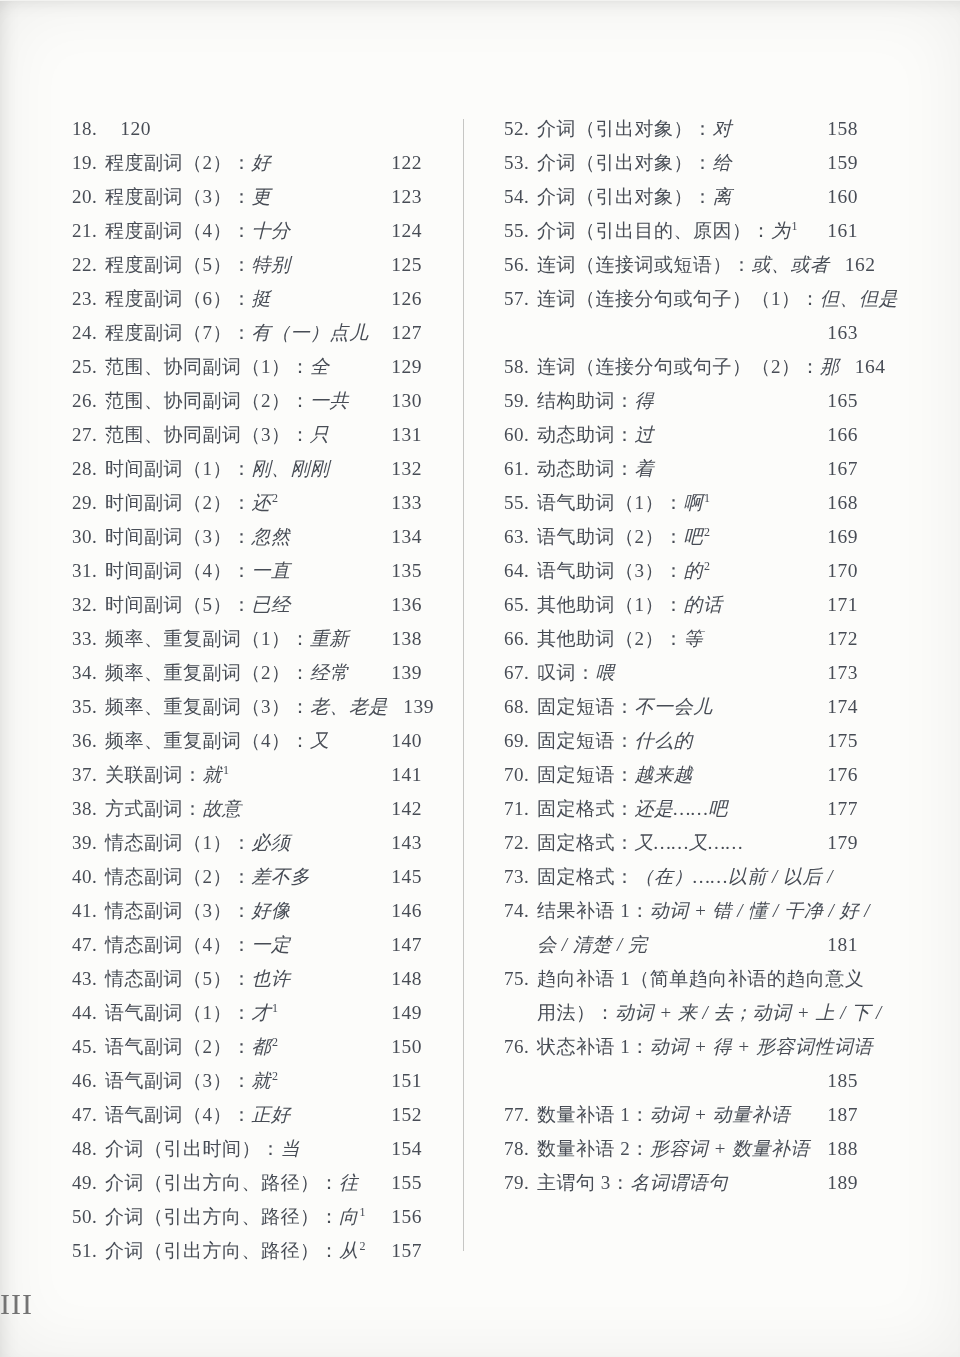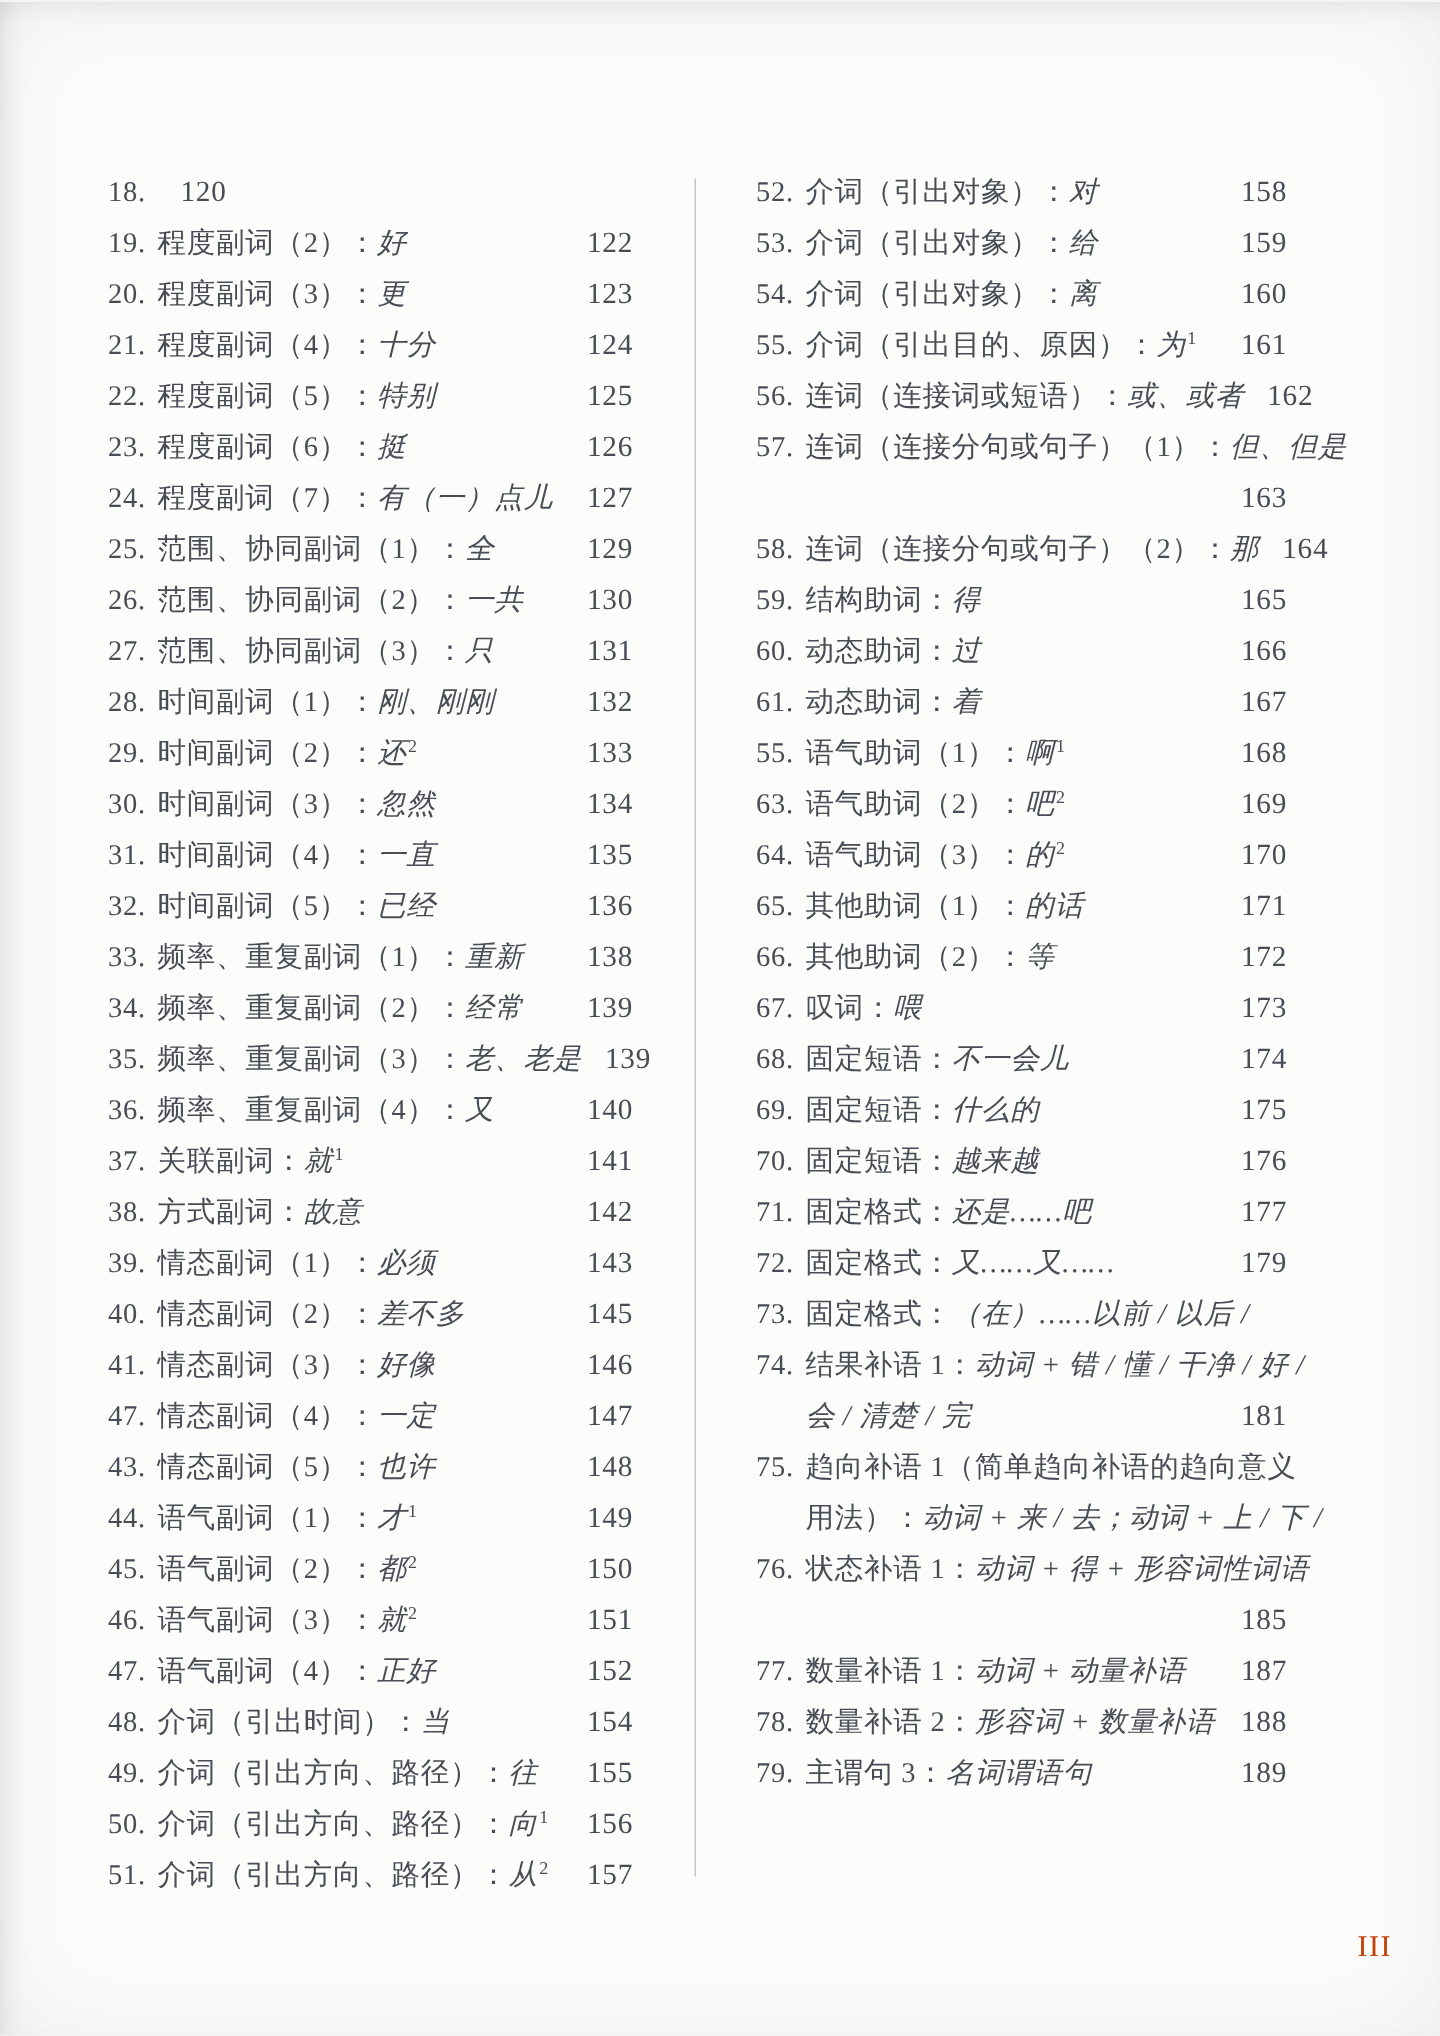--- a/index.html
+++ b/index.html
@@ -27,22 +27,22 @@
     display:flex;height:34px;line-height:34px;
     font-size:19px;letter-spacing:0.5px;white-space:nowrap;
   }
   .num{flex:none;width:33px;}
   .cont .num{}
   .text{flex:1 1 auto;overflow:visible;}
   .pageno{flex:none;margin-left:6px;min-width:40px;text-align:right;font-size:19.5px;}
   .kai{font-style:italic;}
   .sup{font-size:12px;vertical-align:super;line-height:0;margin-left:1px;}
   .footer{
-    position:absolute;left:0;top:1286px;width:928px;text-align:right;
-    font-size:20px;color:#c2410c;letter-spacing:1px;
+    position:absolute;left:0;top:1286px;width:928px;text-align:left;
+    font-size:30px;color:#737373;letter-spacing:1px;
   }
 </style>
 </head>
 <body>
 
 <div class="page">
   <div class="col" id="col-left">
       <div class="line">
         <span class="num">18.</span>
         <span class="pageno">120</span>

